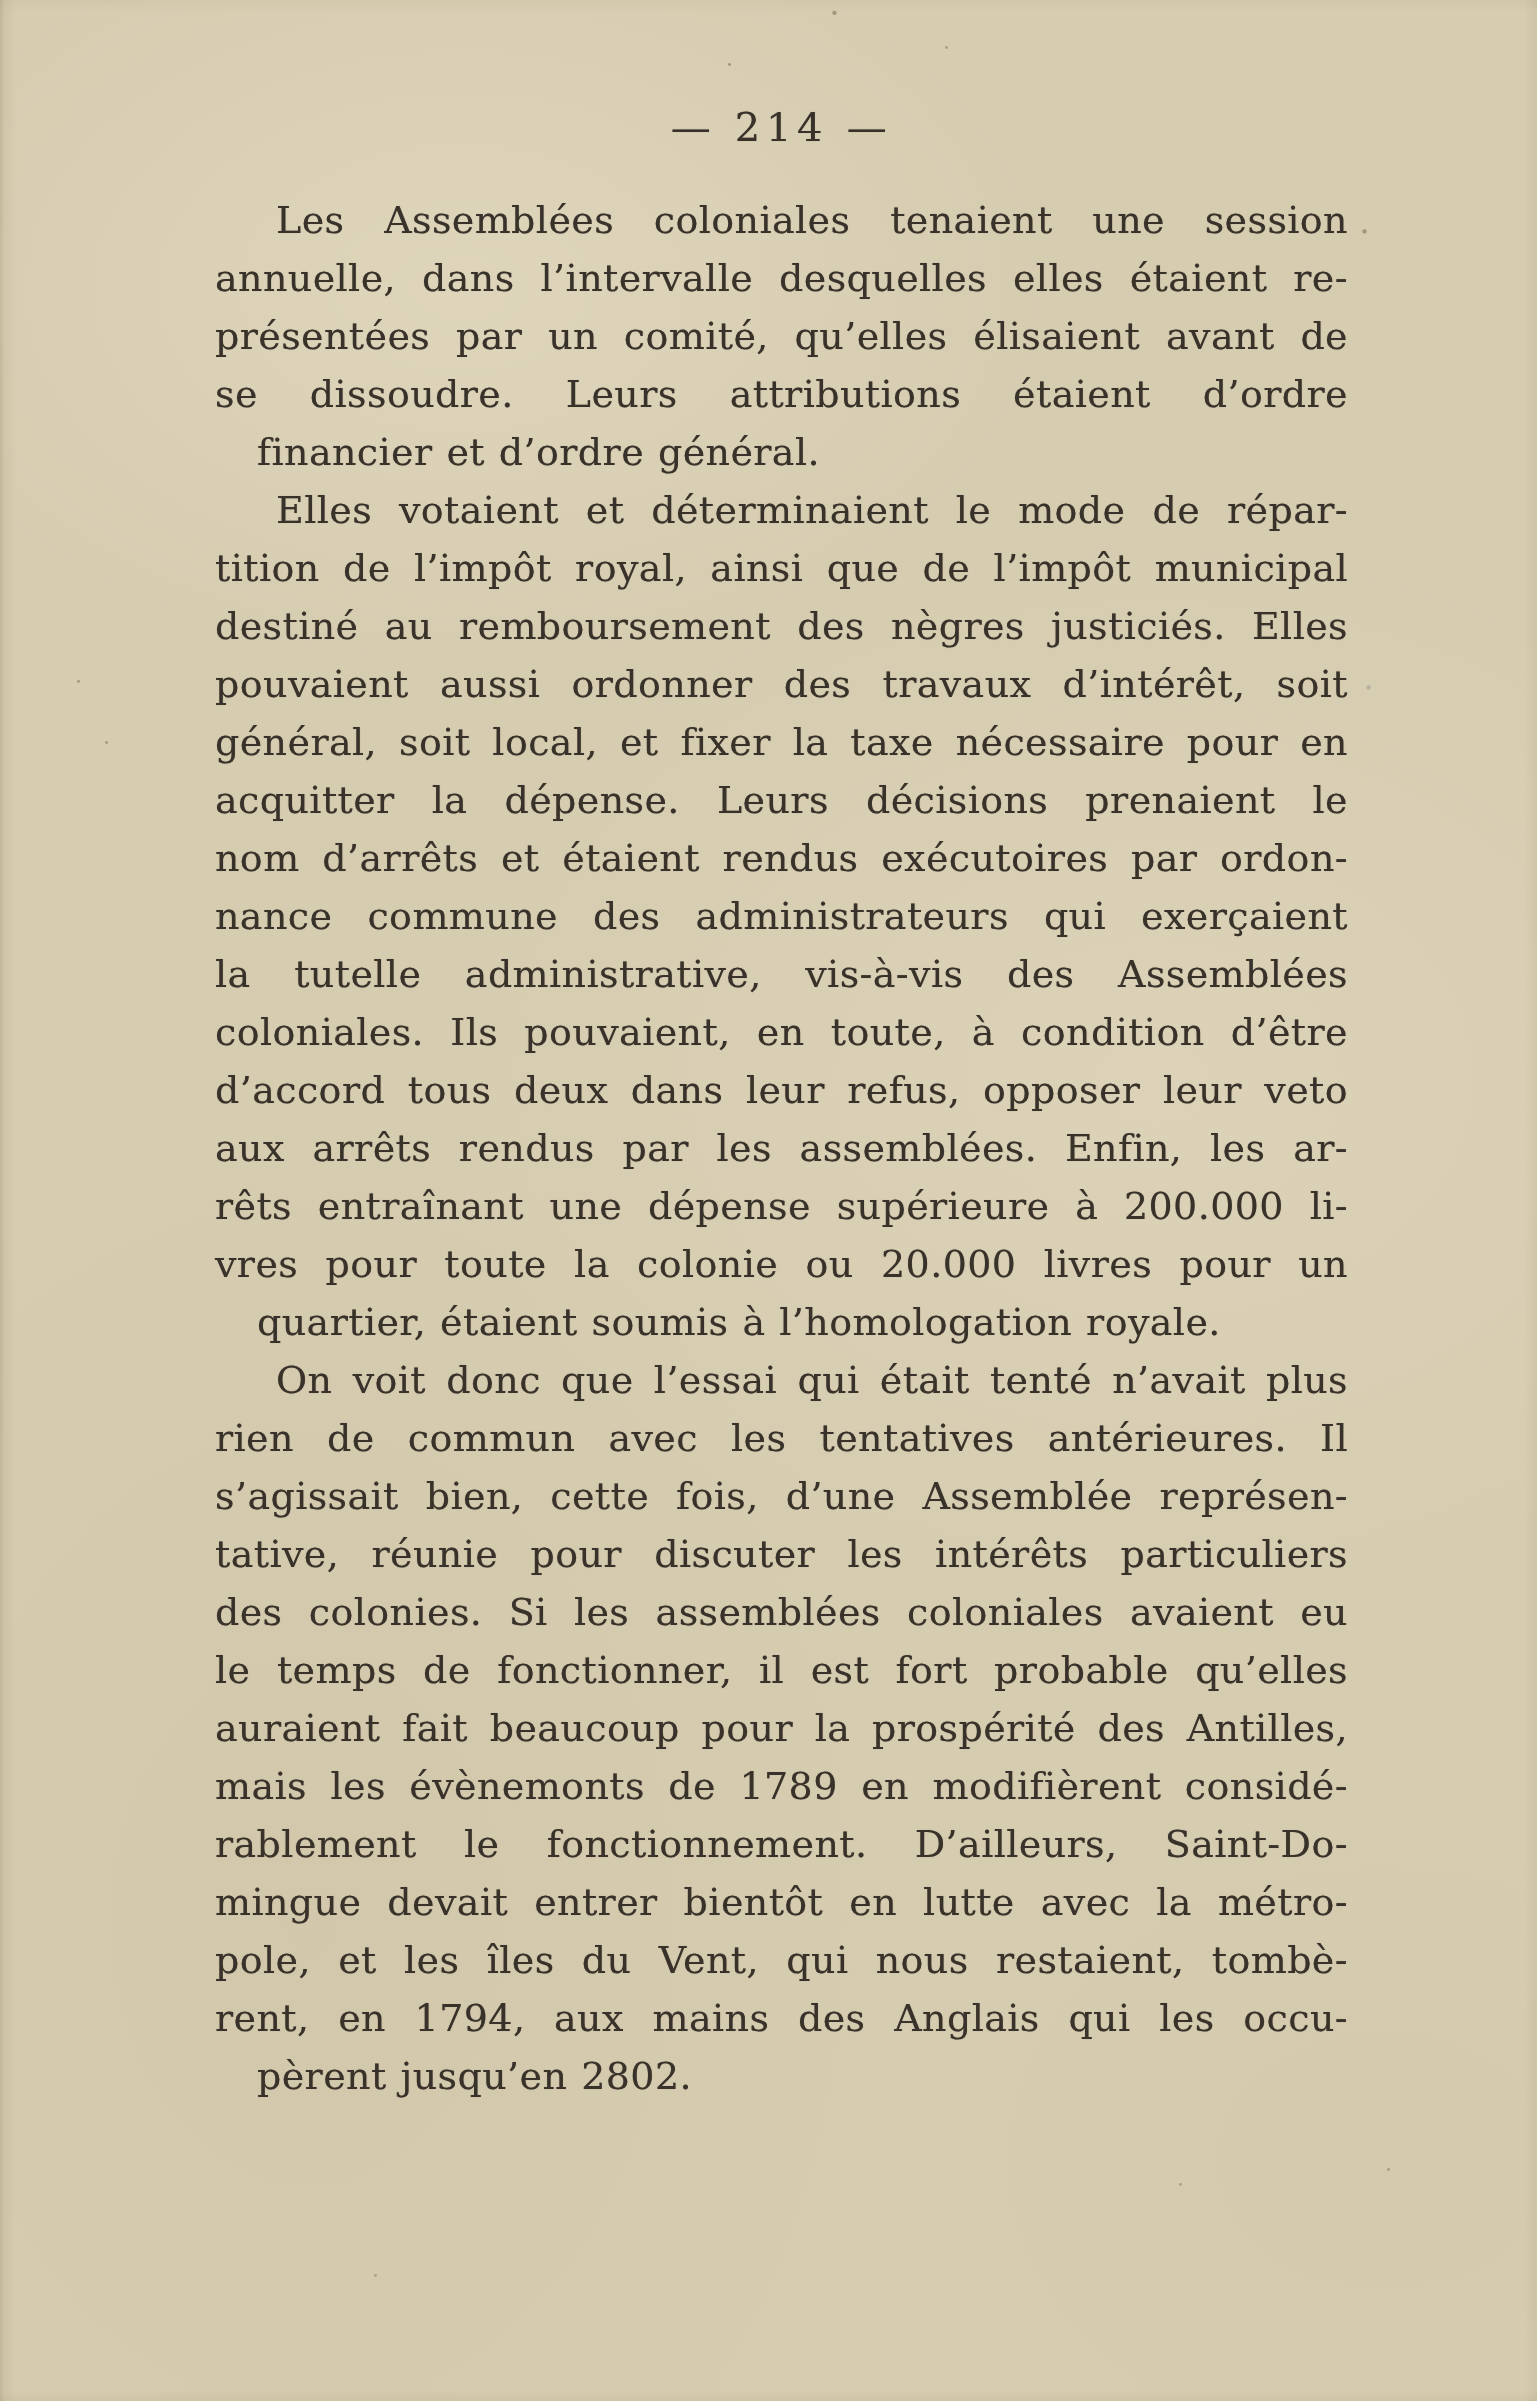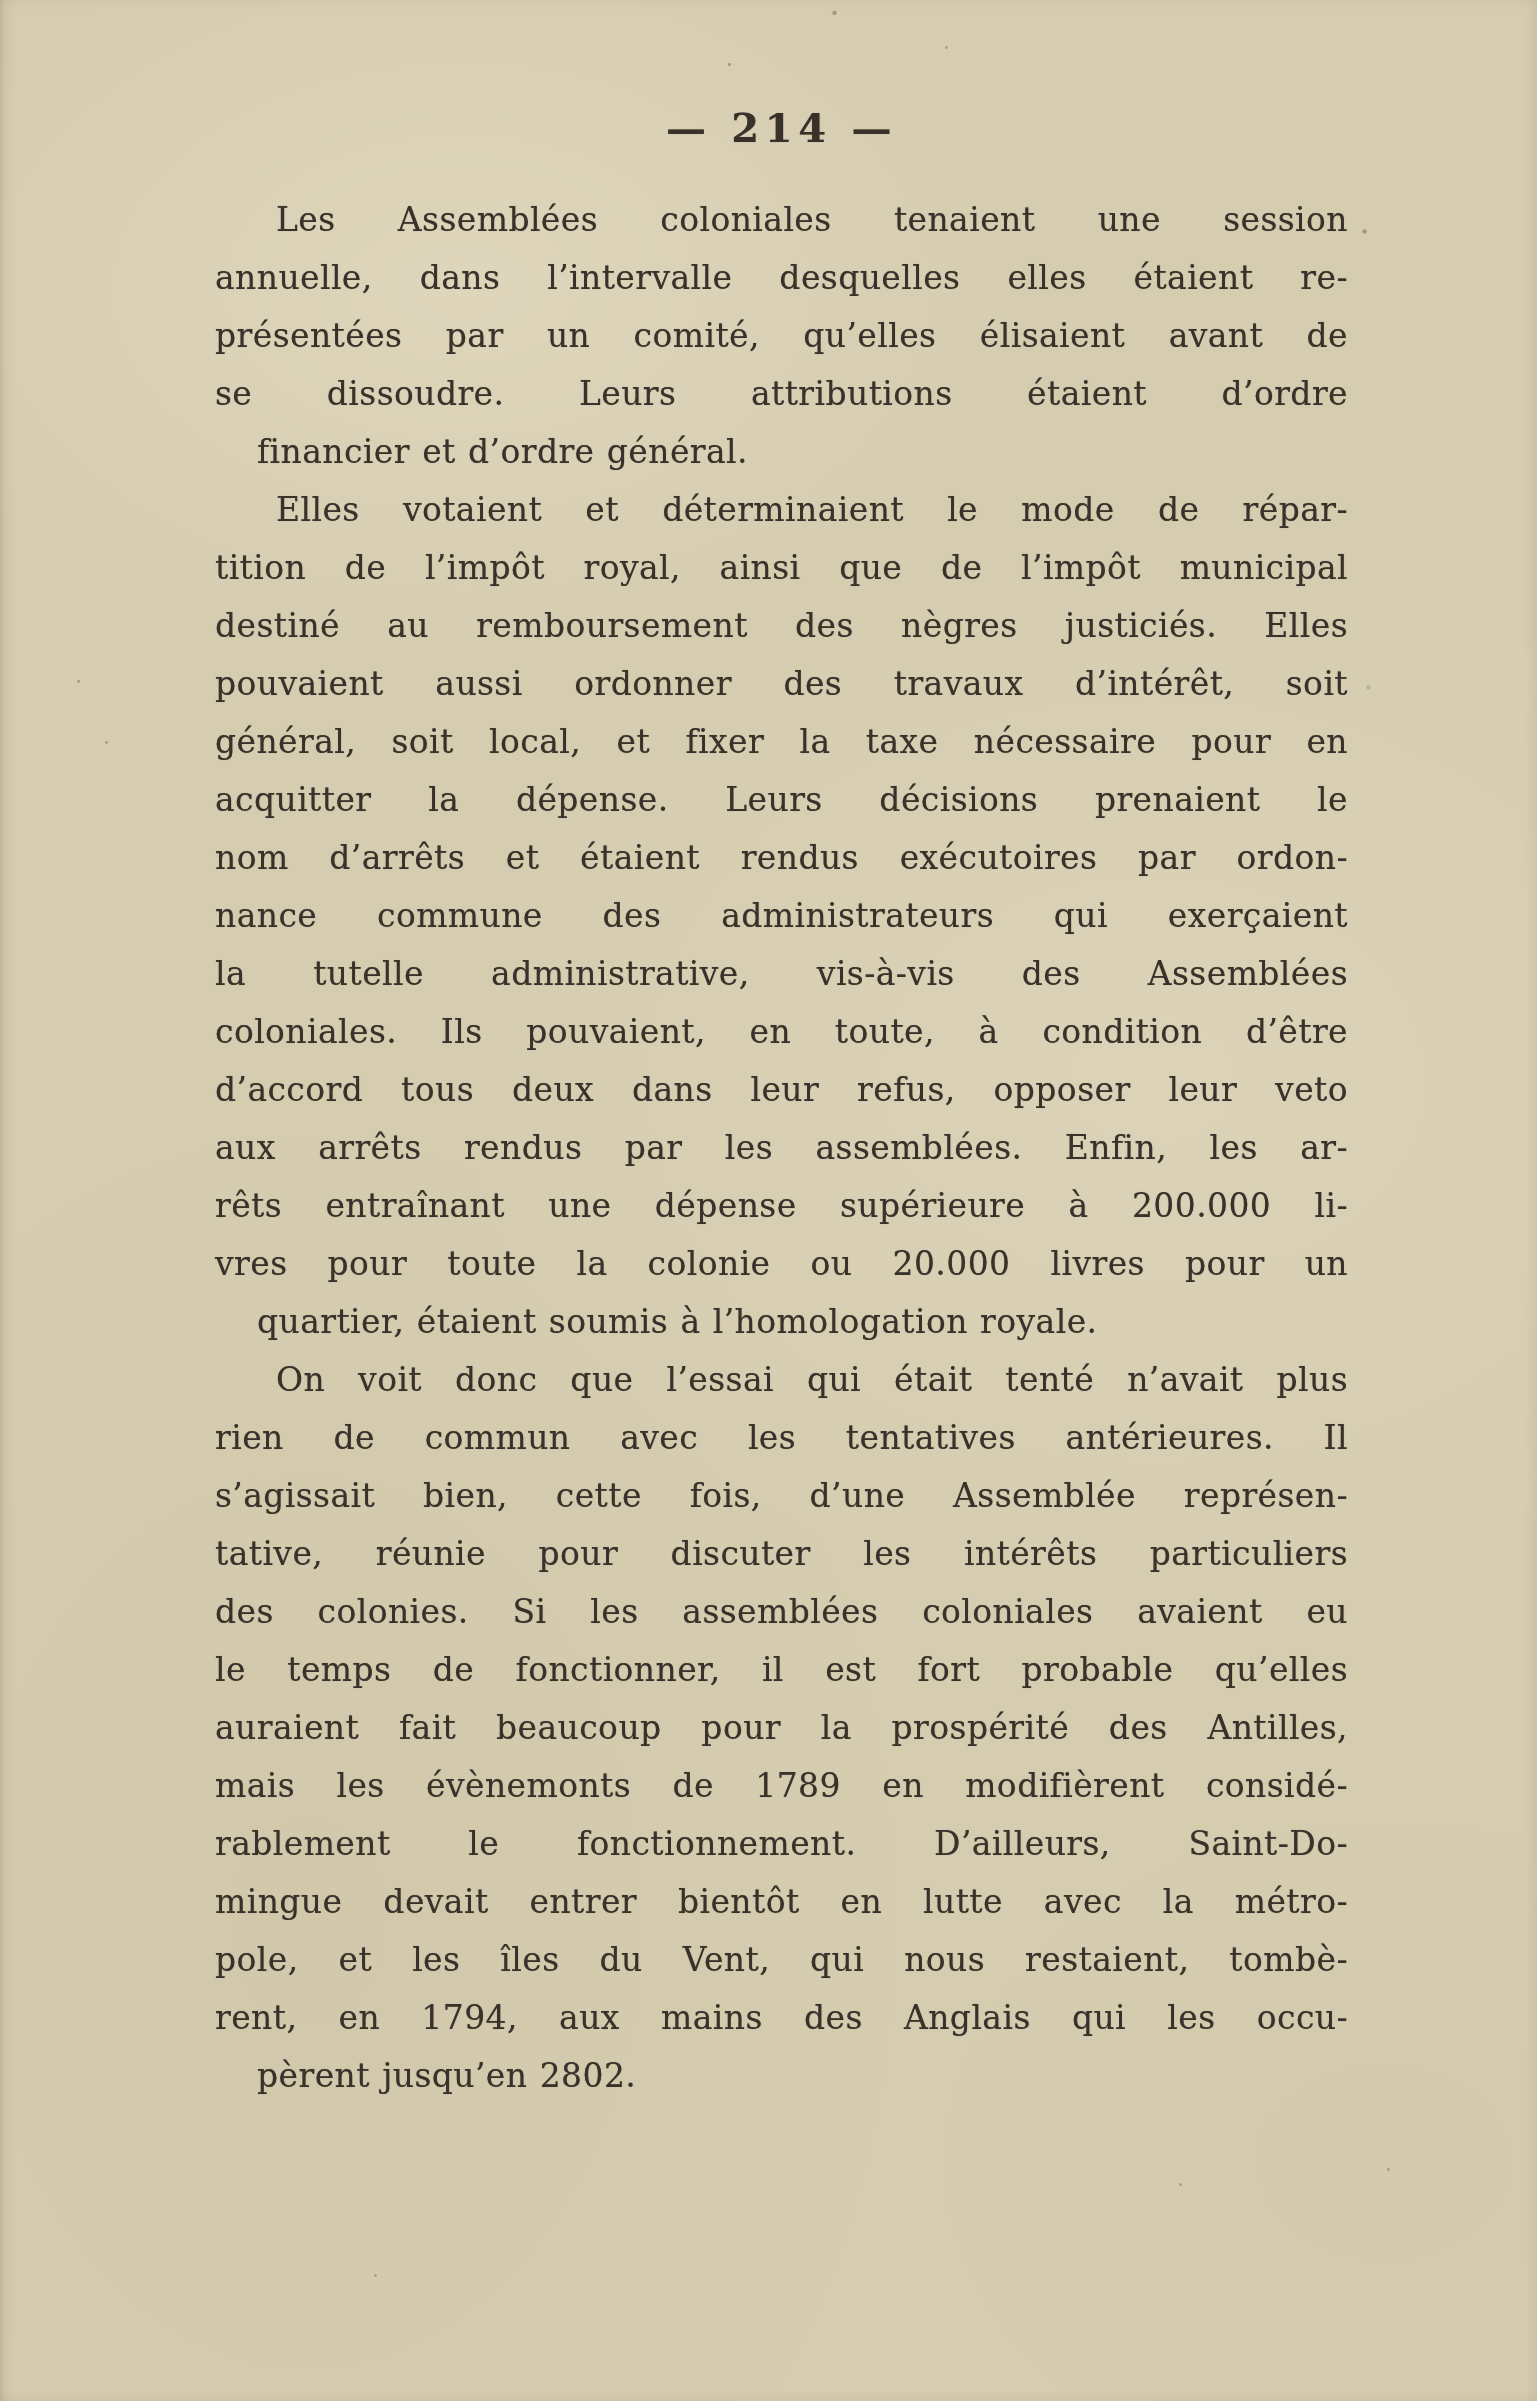--- a/index.html
+++ b/index.html
@@ -51,32 +51,32 @@
       1179px 2183px 0 0 rgba(100,90,65,0.35);
   }
 
   .page-number {
     position: absolute;
     top: 104px;
     left: 214px;
     width: 1135px;
     text-align: center;
     font-size: 40px;
-    font-weight: bold;
+    font-weight: normal;
     letter-spacing: 5.7px;
     color: #39322a;
     text-shadow: 0 0 0.7px rgba(57,50,42,0.55);
   }
 
   .text-block {
     position: absolute;
     top: 191px;
     left: 215px;
     width: 1133px;
-    font-size: 33px;
+    font-size: 38px;
     line-height: 58px;
     color: #39322a;
     letter-spacing: 0.4px;
     word-spacing: 1.4px;
     text-shadow: 0 0 0.7px rgba(57,50,42,0.5);
   }
 
   .paragraph { margin: 0; }
 
   .line {

